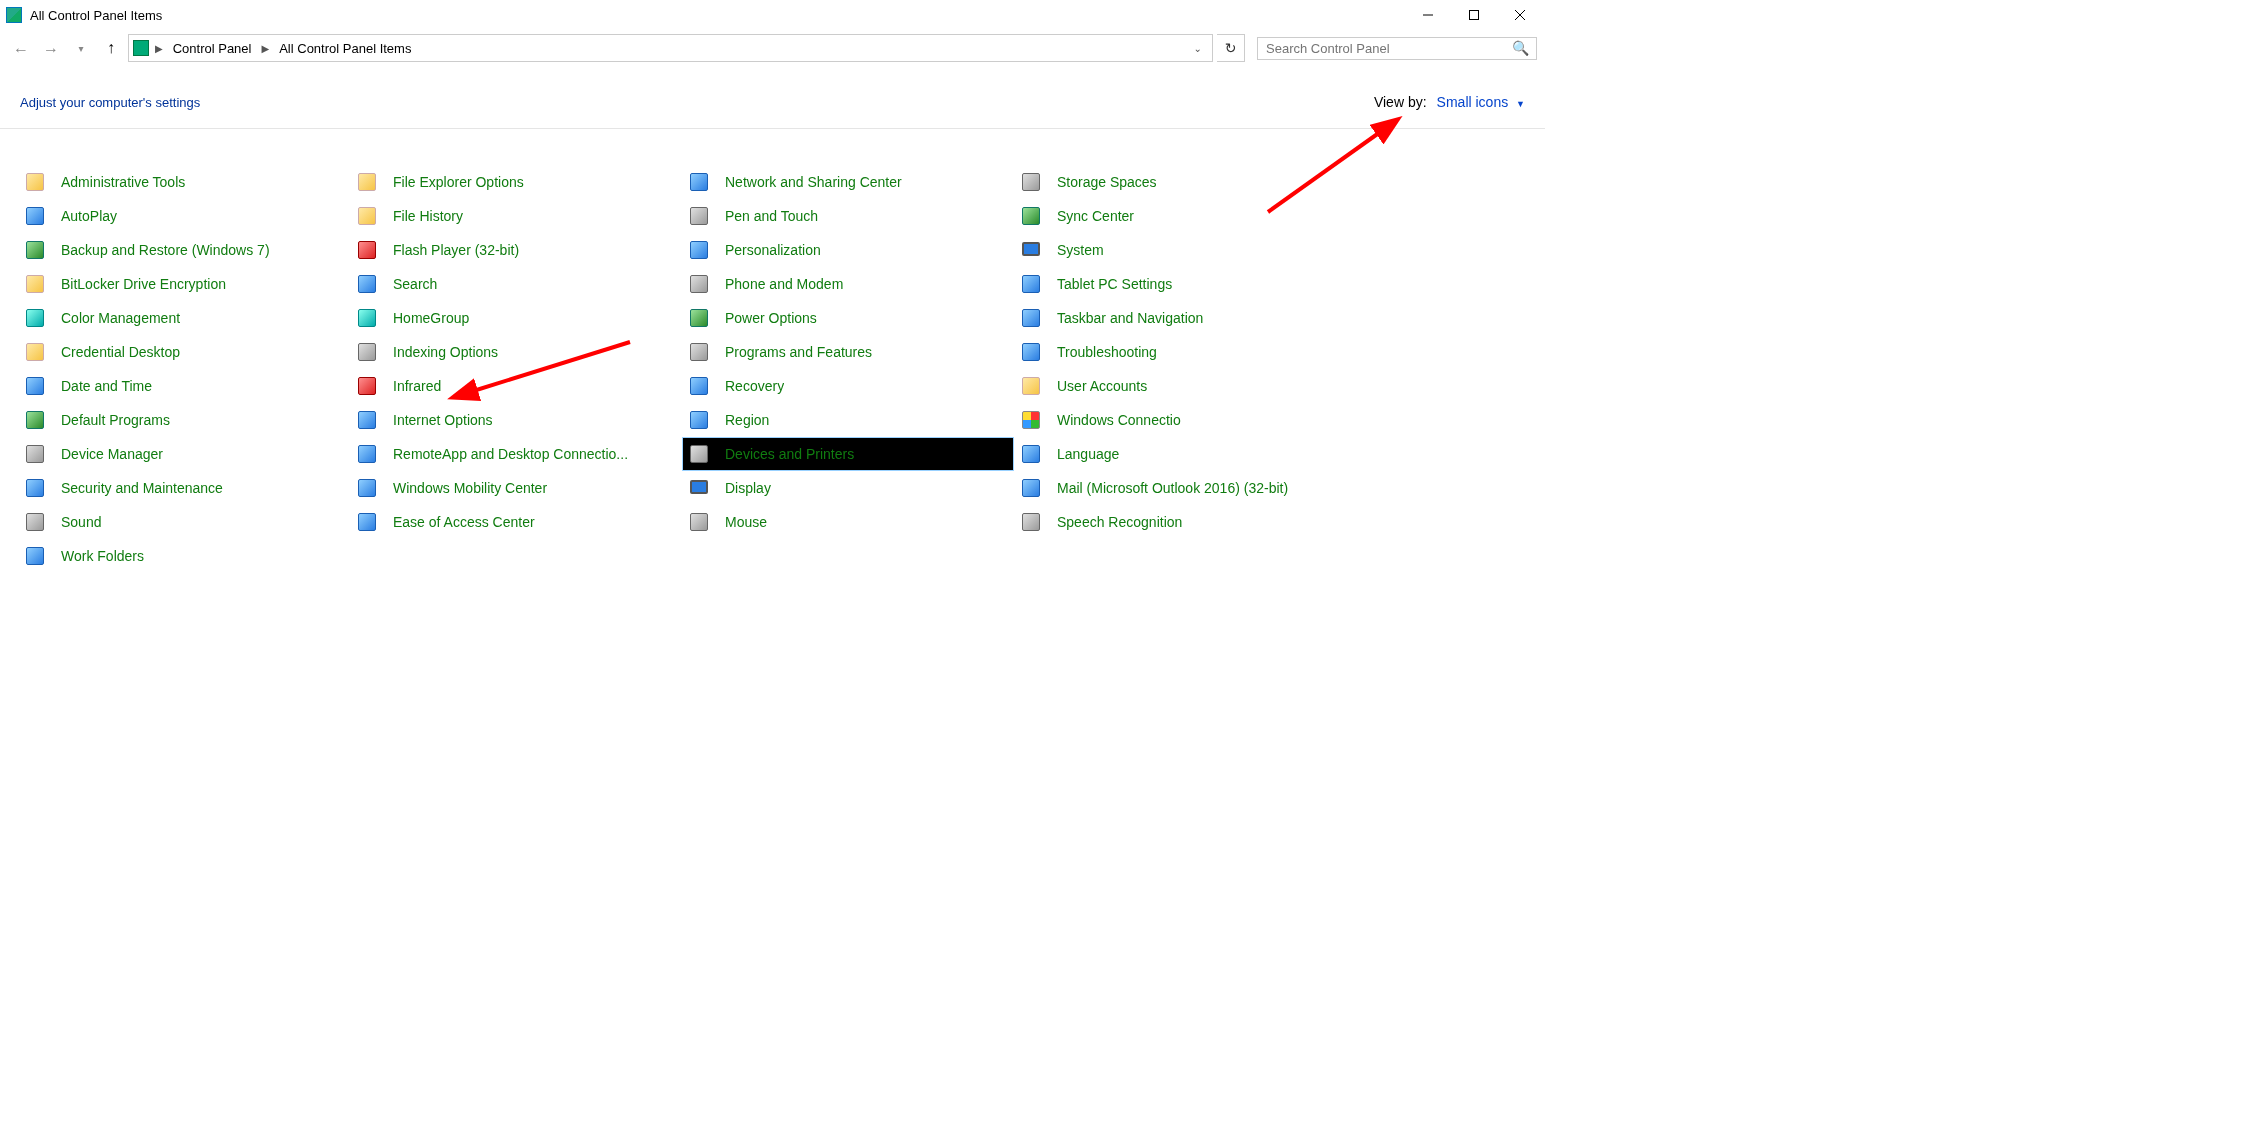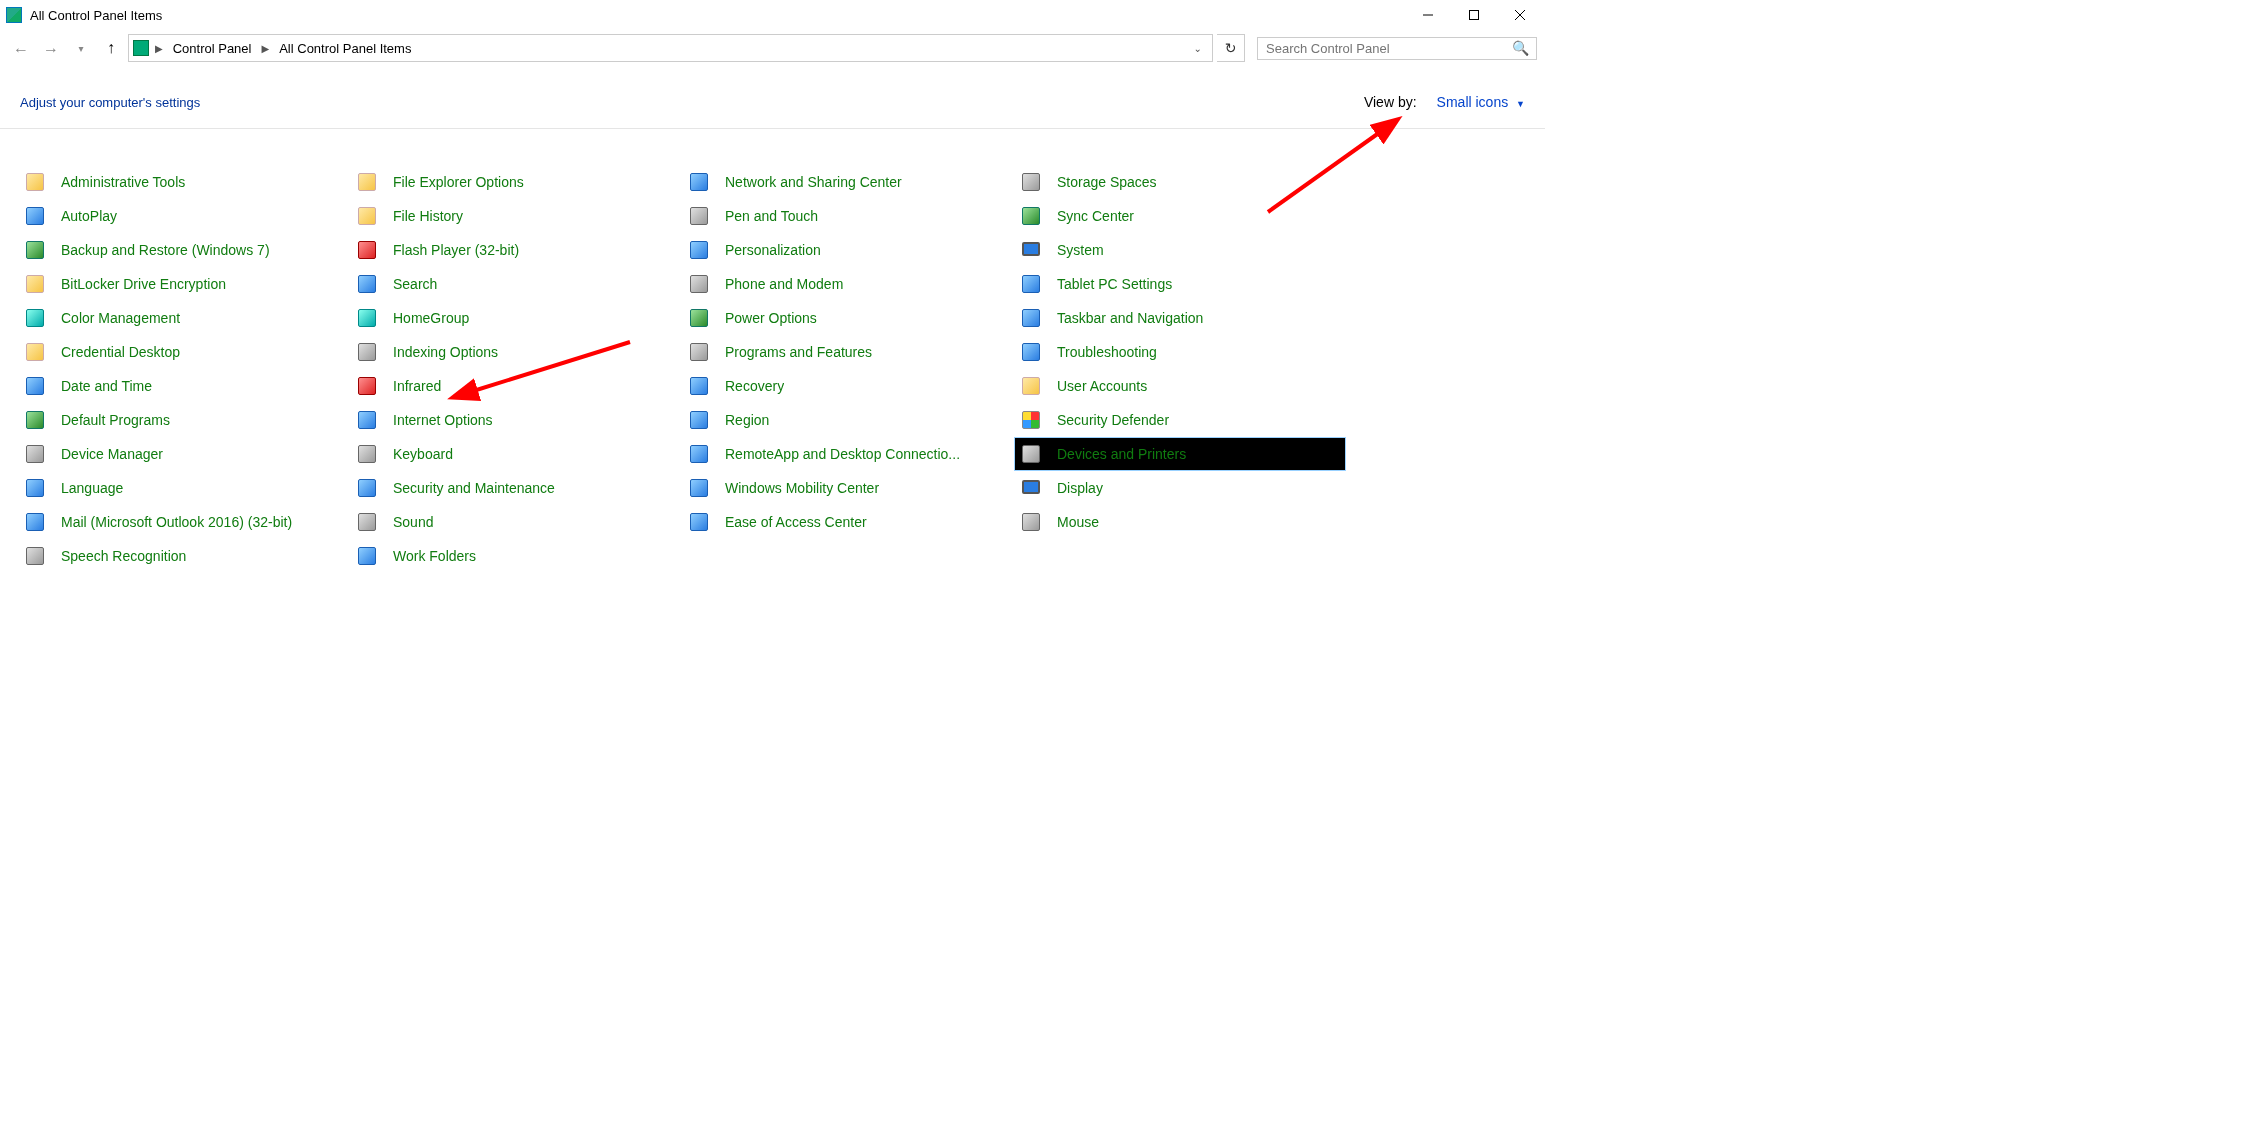--- a/index.html
+++ b/index.html
@@ -101,21 +101,21 @@
   .header h1 {
     margin:0;
     font-weight: normal;
     font-size: 13px;
     color: #003399;
   }
   .header .right {
     margin-left:auto;
     display:flex;
     align-items:center;
-    gap: 20px;
+    gap: 10px;
     font-size: 14px;
   }
   .header .right .lbl { color:#000; }
   .header .right .val { color:#0645cc; cursor:default; }
   .header .right .val .caret { font-size:9px; margin-left:4px; color:#0645cc;}
 
   
   .items {
     padding: 36px 18px 20px 18px;
     display: grid;
@@ -412,33 +412,27 @@
     <div class="item">
       <span class="icon">
         <span class="ic blue"></span>
       </span>
       <span class="label">Region</span>
     </div>
     <div class="item">
       <span class="icon">
         <span class="ic shield"></span>
       </span>
-      <span class="label">Security Defender</span>
+      <span class="label">Windows Connectio</span>
     </div>
     <div class="item">
       <span class="icon">
         <span class="ic grey"></span>
       </span>
       <span class="label">Device Manager</span>
-    </div>
-    <div class="item">
-      <span class="icon">
-        <span class="ic grey"></span>
-      </span>
-      <span class="label">Keyboard</span>
     </div>
     <div class="item">
       <span class="icon">
         <span class="ic blue"></span>
       </span>
       <span class="label">RemoteApp and Desktop Connectio...</span>
     </div>
     <div class="item selected">
       <span class="icon">
         <span class="ic grey"></span>

